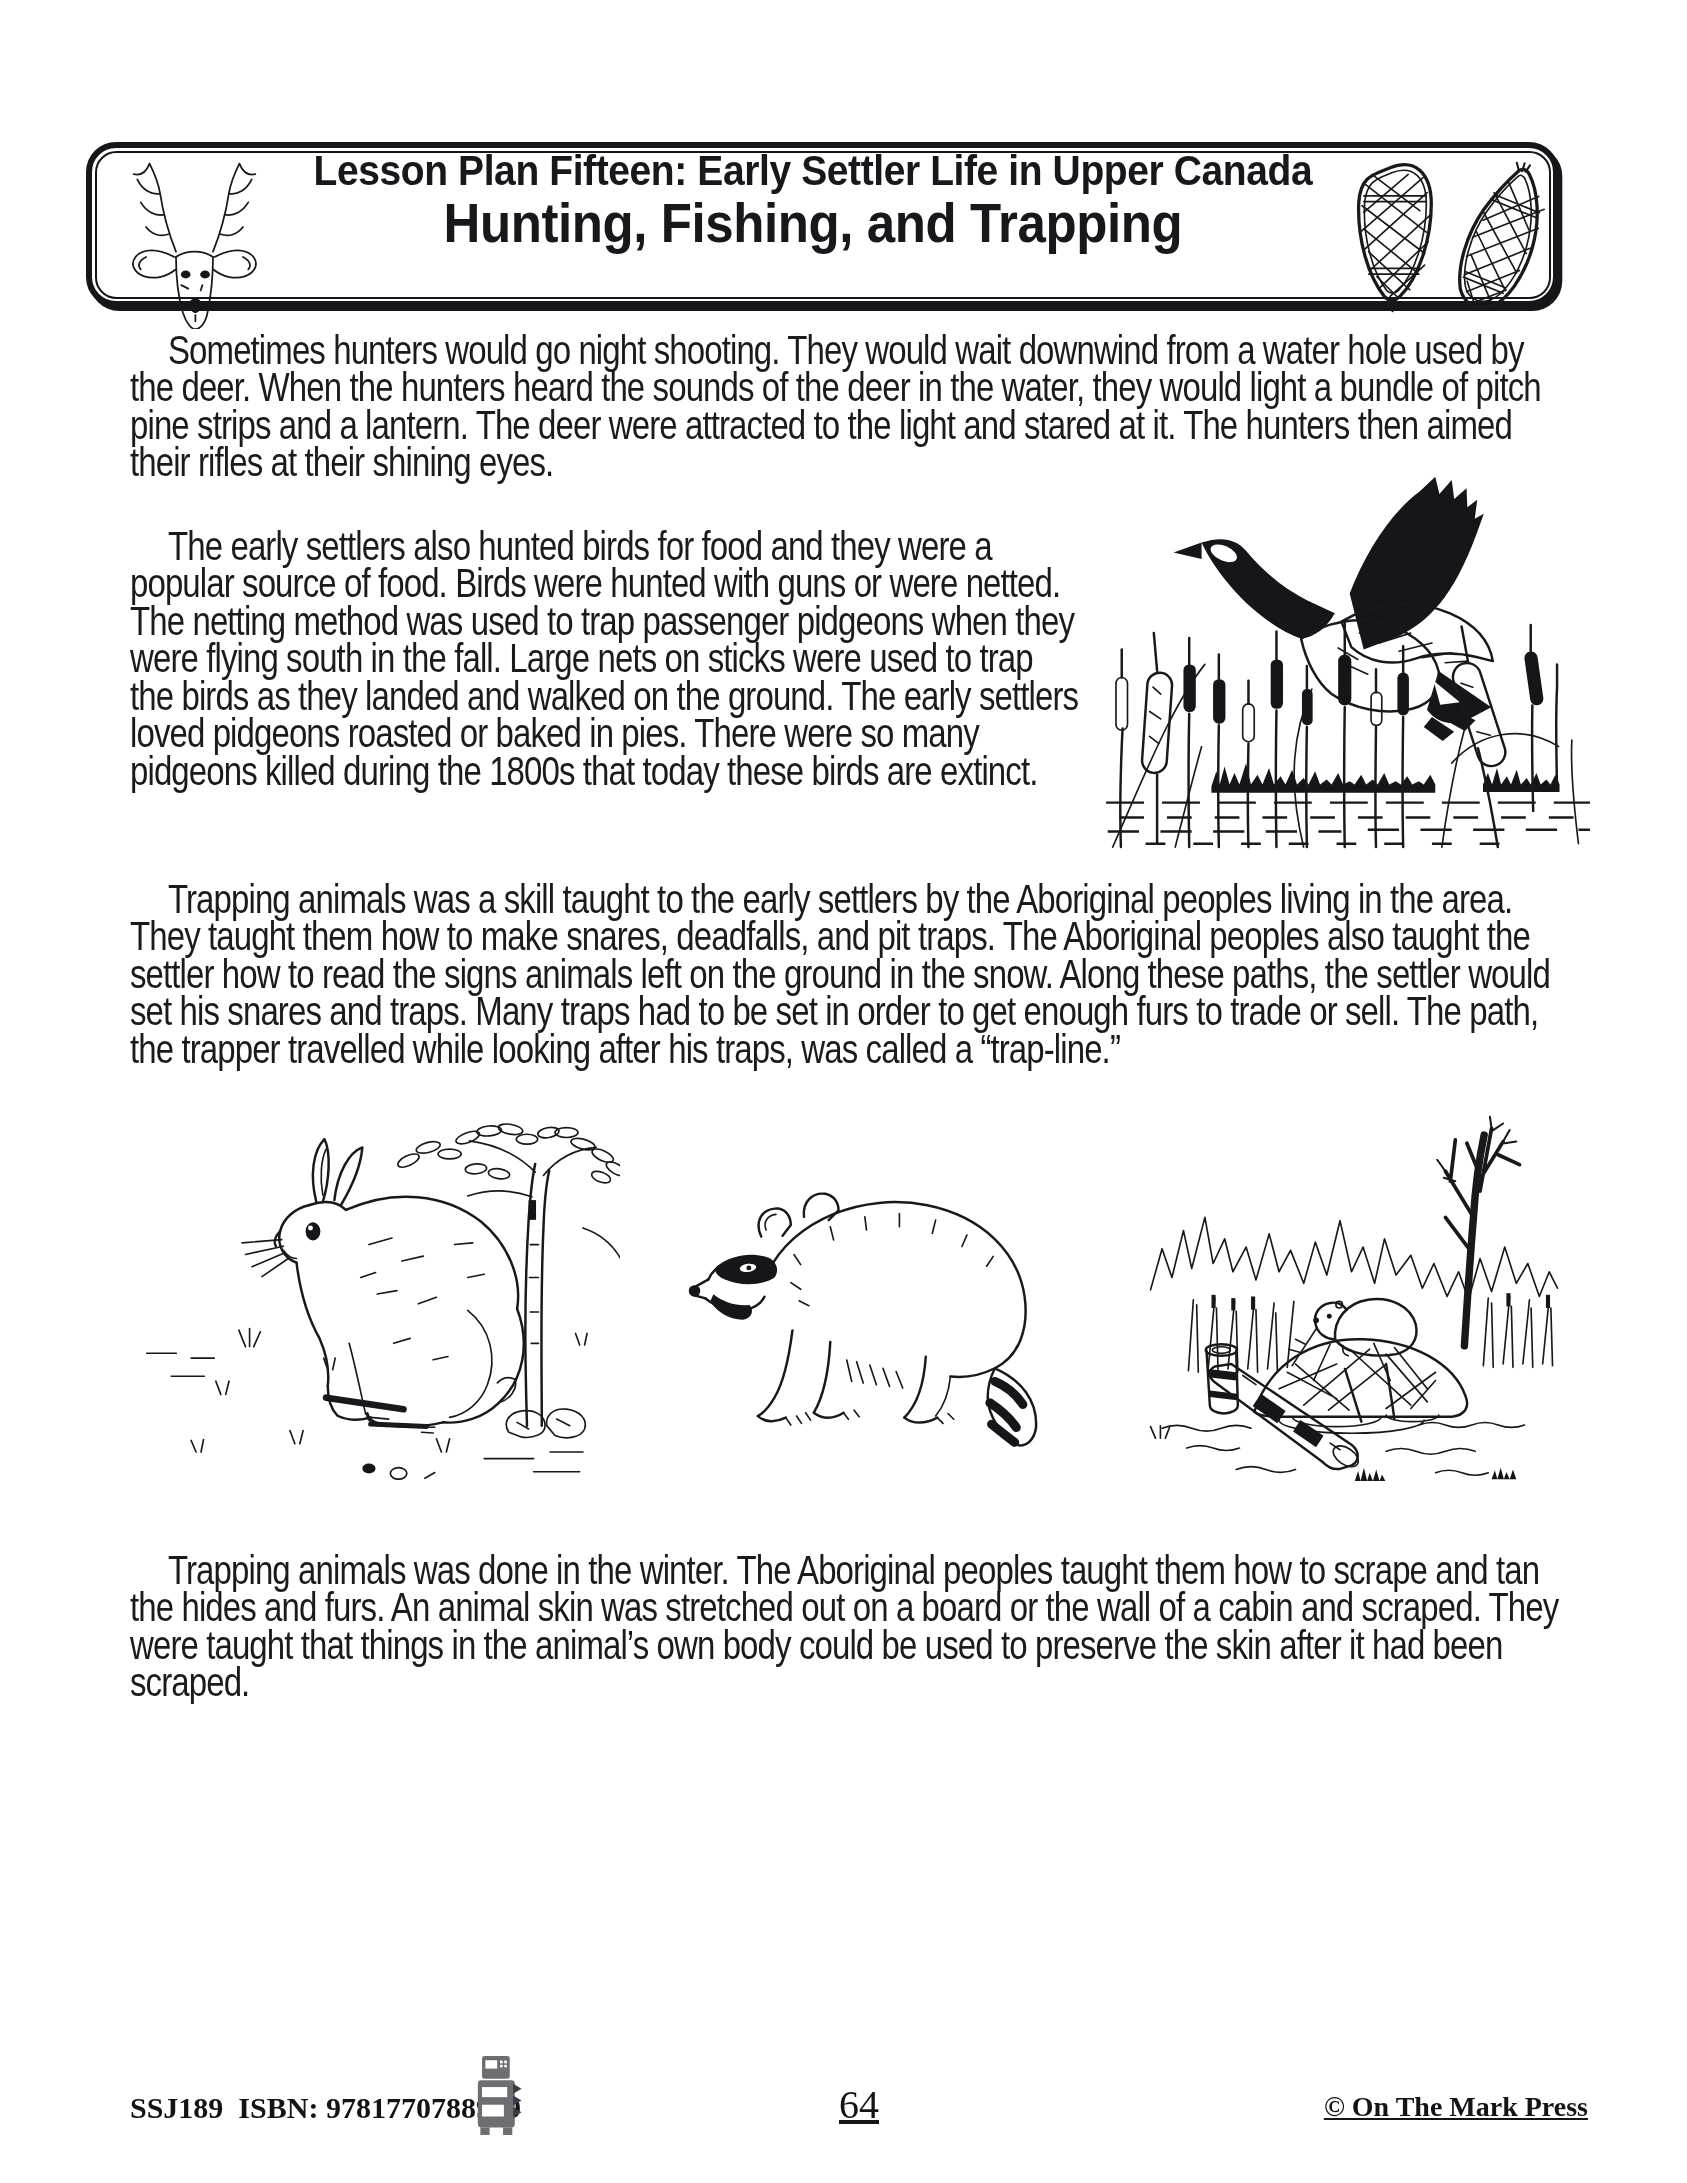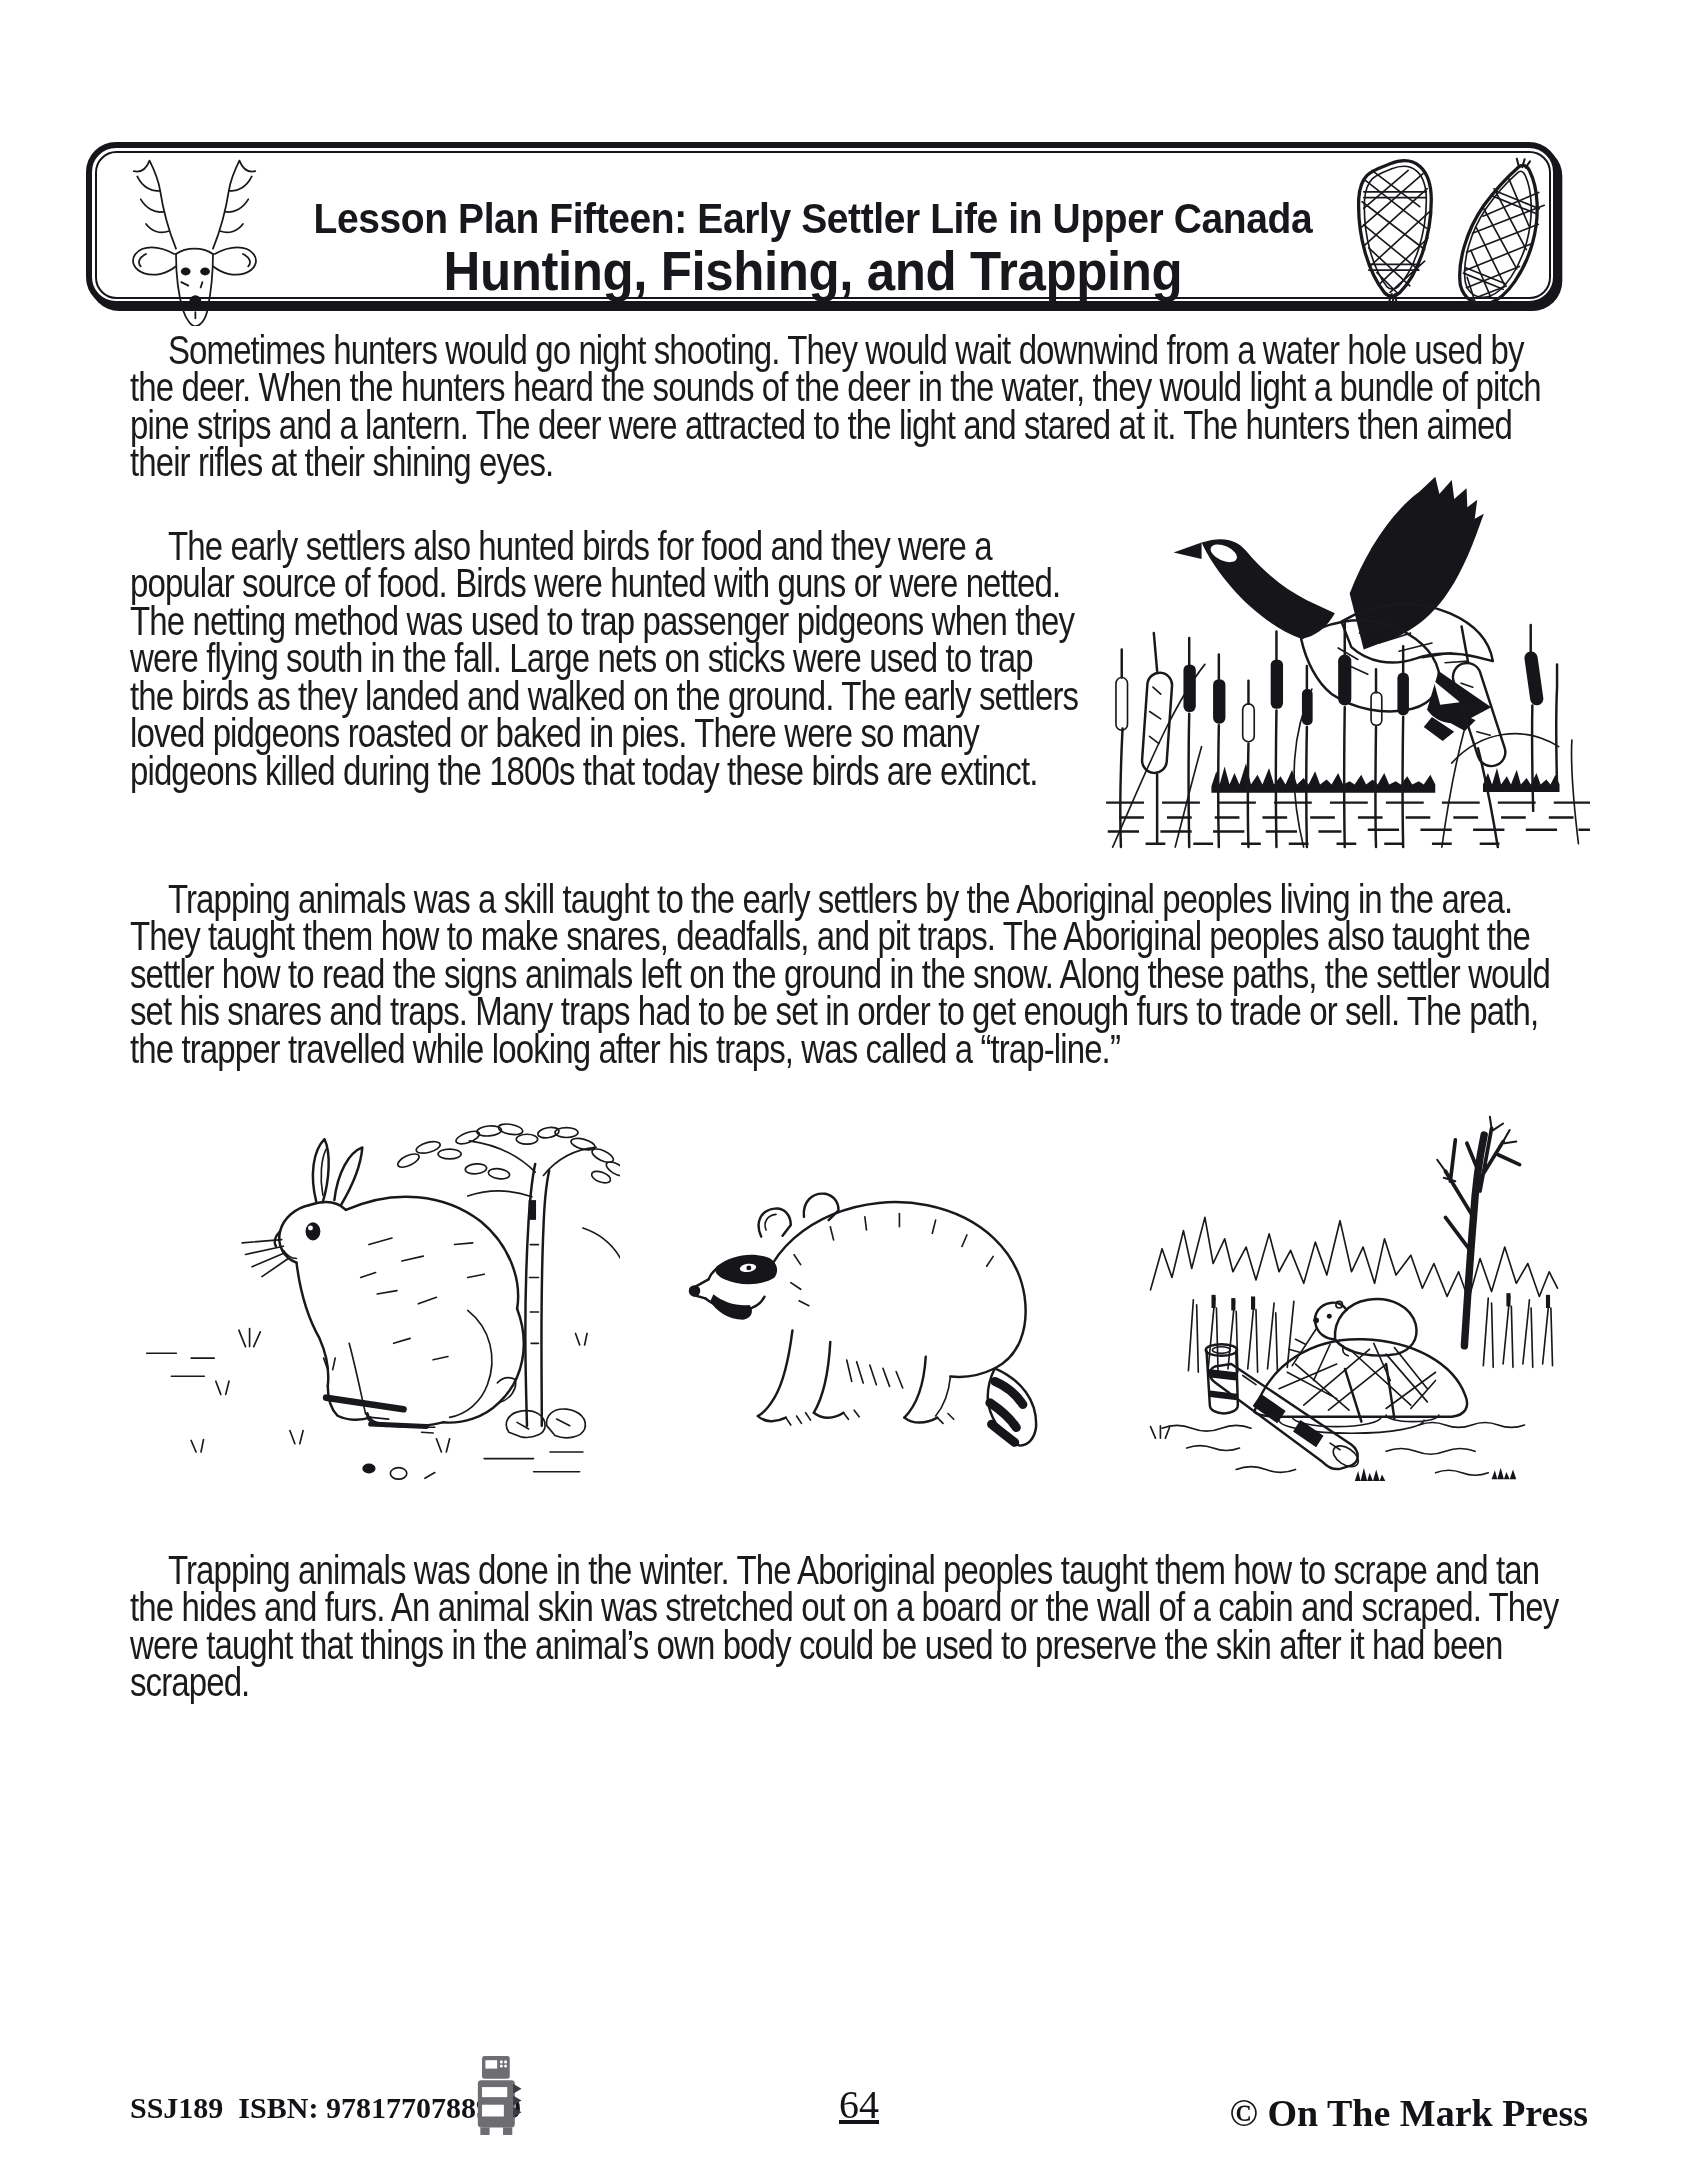--- a/index.html
+++ b/index.html
@@ -9,21 +9,21 @@
     overflow:hidden;margin:0 auto;
   }
   
   .header-box{
     position:absolute;left:86px;top:142px;width:1473px;height:165px;
     border:6.6px solid #15151a;border-radius:30px;
     box-shadow:3.3px 4.1px 0 #15151a;background:#fff;box-sizing:border-box;
   }
   .header-inner{
     position:absolute;inset:2.5px;border:2.5px solid #15151a;border-radius:21.4px;
-    display:flex;align-items:flex-end;box-sizing:border-box;
+    display:flex;align-items:flex-start;box-sizing:border-box;
   }
   .header-art{flex:0 0 auto;}
   .titles{flex:1 1 auto;text-align:center;line-height:1.04;transform:scaleY(1.08);transform-origin:50% 50%;}
   .title-line1{font-weight:bold;font-size:39px;letter-spacing:-0.4px;color:#17171c;white-space:nowrap;}
   .title-line2{font-weight:bold;font-size:51px;letter-spacing:-0.4px;color:#17171c;white-space:nowrap;margin-top:1.6px;}
   
   .para{
     position:absolute;margin:0;font-size:33px;line-height:31px;letter-spacing:-0.9px;
     transform:scaleY(1.21);transform-origin:0 0;text-indent:38px;color:#1b1b1d;
     text-align:left;
@@ -46,21 +46,21 @@
   }
   .footer-code{
     position:absolute;left:0;top:35px;font-weight:bold;font-size:30px;white-space:pre;color:#141418;
   }
   .footer-copier{position:absolute;left:344px;top:0px;width:48px;height:84px;}
   .footer-page{
     position:absolute;left:50%;top:25px;transform:translateX(-50%);
     font-size:40px;color:#141418;text-decoration:underline;
   }
   .footer-credit{
-    position:absolute;right:0;top:35px;font-weight:bold;font-size:38px;color:#141418;
+    position:absolute;right:0;top:35px;font-weight:bold;font-size:28px;color:#141418;text-decoration:underline;
   }
   .ink{stroke:#19191d;fill:none;stroke-width:3;stroke-linecap:round;stroke-linejoin:round;}
   .ink2{stroke:#19191d;fill:none;stroke-width:2;stroke-linecap:round;stroke-linejoin:round;}
   .solid{fill:#15151a;stroke:none;}
 </style>
 </head>
 <body>
 
 <div id="page">
 

